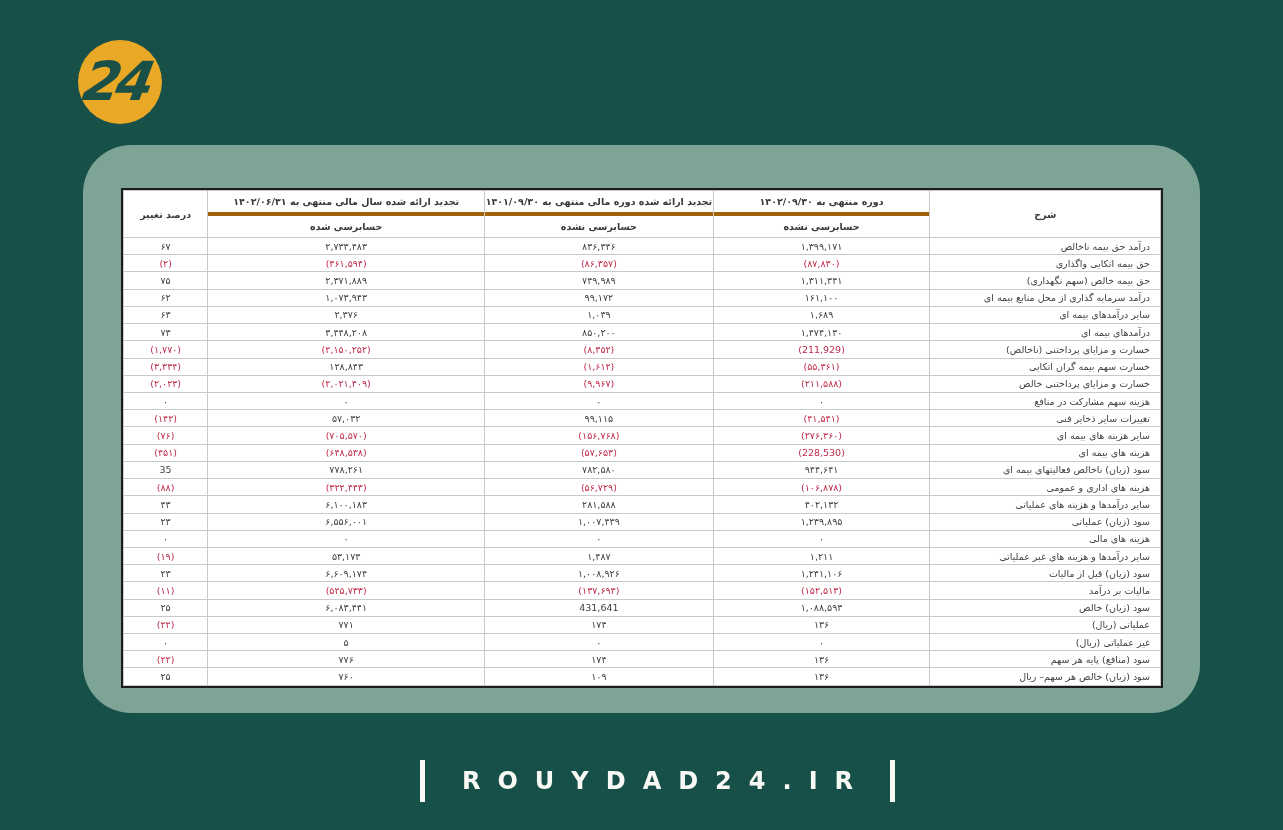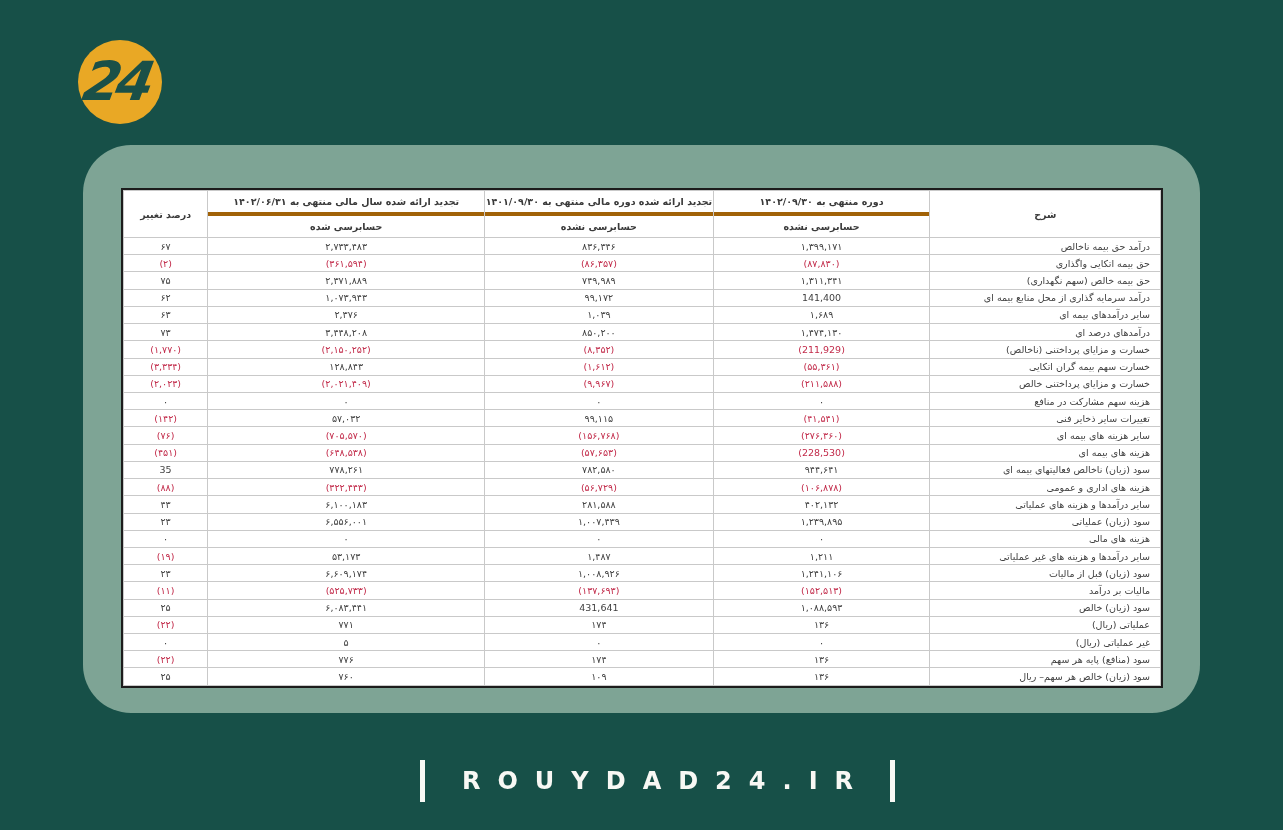--- a/index.html
+++ b/index.html
@@ -118,34 +118,34 @@
           </tr>
           <tr>
             <td class="desc">حق بیمه خالص (سهم نگهداری)</td>
             <td class="num">۱,۳۱۱,۳۴۱</td>
             <td class="num">۷۴۹,۹۸۹</td>
             <td class="num">۲,۳۷۱,۸۸۹</td>
             <td class="num">۷۵</td>
           </tr>
           <tr>
             <td class="desc">درآمد سرمایه گذاری از محل منابع بیمه ای</td>
-            <td class="num">141,400</td>
+            <td class="num">۱۶۱,۱۰۰</td>
             <td class="num">۹۹,۱۷۲</td>
             <td class="num">۱,۰۷۳,۹۴۳</td>
             <td class="num">۶۲</td>
           </tr>
           <tr>
             <td class="desc">سایر درآمدهای بیمه ای</td>
             <td class="num">۱,۶۸۹</td>
             <td class="num">۱,۰۳۹</td>
             <td class="num">۲,۳۷۶</td>
             <td class="num">۶۳</td>
           </tr>
           <tr>
-            <td class="desc">درآمدهای درصد ای</td>
+            <td class="desc">درآمدهای بیمه ای</td>
             <td class="num">۱,۴۷۴,۱۳۰</td>
             <td class="num">۸۵۰,۲۰۰</td>
             <td class="num">۳,۴۴۸,۲۰۸</td>
             <td class="num">۷۳</td>
           </tr>
           <tr>
             <td class="desc">خسارت و مزایای پرداختنی (ناخالص)</td>
             <td class="num neg">(211,929)</td>
             <td class="num neg">(۸,۳۵۲)</td>
             <td class="num neg">(۲,۱۵۰,۲۵۲)</td>

